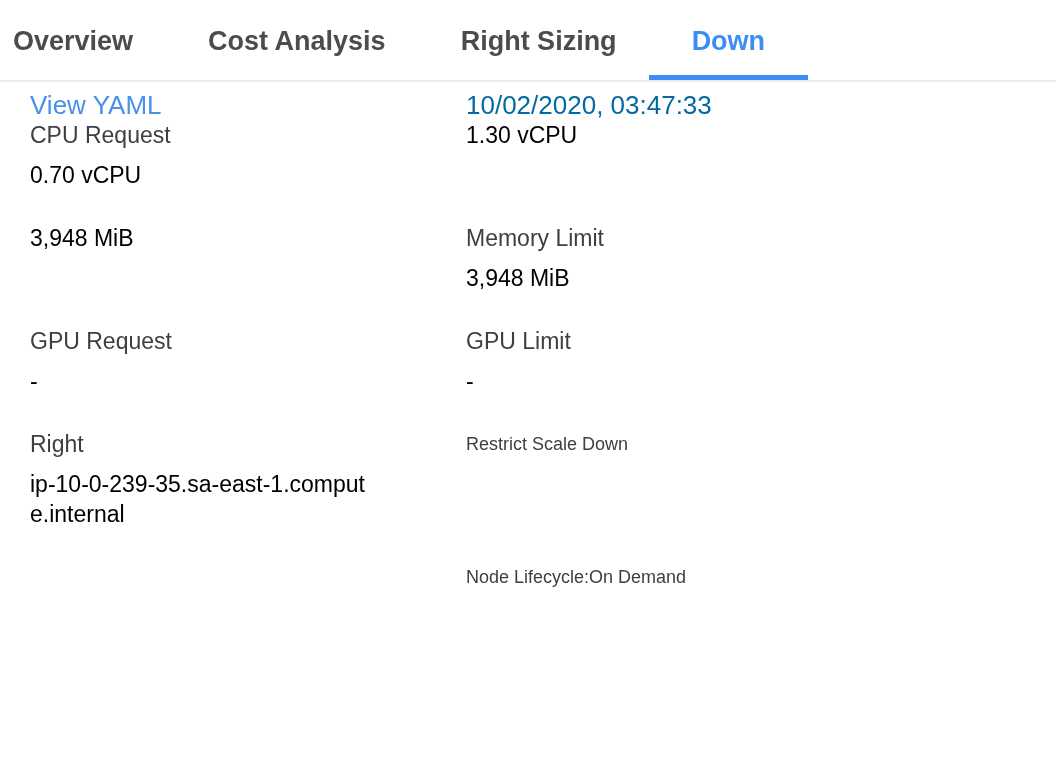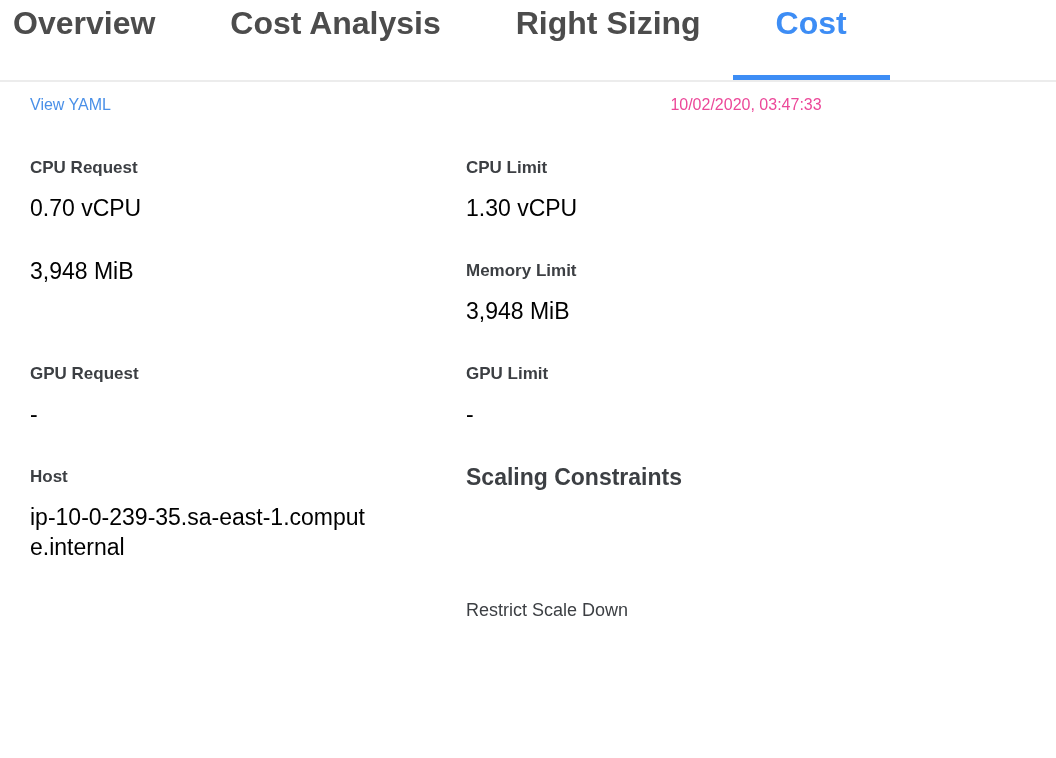--- a/index.html
+++ b/index.html
@@ -17,23 +17,23 @@
     display: flex;
     align-items: stretch;
     height: 80px;
     box-sizing: content-box;
     border-bottom: 2px solid #ececec;
     padding-left: 13px;
     background: #fff;
   }
   .tab {
     position: relative;
-    padding-top: 5px;
+    padding-top: 26px;
     margin-right: 75px;
-    font-size: 32px;
+    font-size: 27px;
     font-weight: 600;
     color: #4c4c4c;
     white-space: nowrap;
     cursor: pointer;
   }
   .tab.active { color: #3d8df5; }
   .tab.active::after {
     content: "";
     position: absolute;
     left: -43px;
@@ -44,26 +44,26 @@
   }
 
   
   .content {
     padding: 8px 30px 0 30px;
     display: grid;
     grid-template-columns: 436px 1fr;
     align-items: start;
   }
 
-  .linkrow { height: 30px; line-height: 30px; font-size: 16px; margin-bottom: 33px; }
+  .linkrow { height: 30px; line-height: 30px; font-size: 26px; }
 
   .field { margin-bottom: 33px; }
   .field .label {
-    font-size: 17px;
-    font-weight: 700;
+    font-size: 23px;
+    font-weight: 400;
     line-height: 30px;
     color: #3c3f43;
     margin-bottom: 10px;
   }
   .field .value {
     font-size: 23px;
     font-weight: 400;
     line-height: 30px;
     color: #000000;
   }
@@ -86,47 +86,46 @@
   }
   .sc-item {
     grid-column: 2;
     font-size: 18px;
     font-weight: 400;
     line-height: 30px;
     margin-bottom: 19px;
   }
   .sc-item:last-child { margin-bottom: 0; }
 
-  .timestamp { color: #ec4899; text-align: center; }
+  .timestamp { color: #0369a1; }
 </style>
 </head>
 <body>
 
 <div class="page">
 
   <div class="tabbar">
     <div class="tab">Overview</div>
     <div class="tab">Cost Analysis</div>
     <div class="tab">Right Sizing</div>
-    <div class="tab active">Cost</div>
+    <div class="tab active">Down</div>
   </div>
 
   <div class="content">
 
     <div class="linkrow">
       <a class="link">View YAML</a>
     </div>
     <div class="linkrow timestamp">10/02/2020, 03:47:33</div>
 
     <div class="field">
       <div class="label">CPU Request</div>
       <div class="value">0.70 vCPU</div>
     </div>
     <div class="field">
-      <div class="label">CPU Limit</div>
       <div class="value">1.30 vCPU</div>
     </div>
 
     <div class="field">
       <div class="value">3,948 MiB</div>
     </div>
     <div class="field">
       <div class="label">Memory Limit</div>
       <div class="value">3,948 MiB</div>
     </div>
@@ -134,21 +133,21 @@
     <div class="field">
       <div class="label">GPU Request</div>
       <div class="value">-</div>
     </div>
     <div class="field">
       <div class="label">GPU Limit</div>
       <div class="value">-</div>
     </div>
 
     <div class="field">
-      <div class="label">Host</div>
+      <div class="label">Right</div>
       <div class="value link link-block host-link">ip-10-0-239-35.sa-east-1.compute.internal</div>
     </div>
 
-    <div class="sc-label">Scaling Constraints</div>
     <div class="sc-item">Restrict Scale Down</div>
+    <div class="sc-item">Node Lifecycle:On Demand</div>
 
   </div>
 </div>
 
 </body></html>

